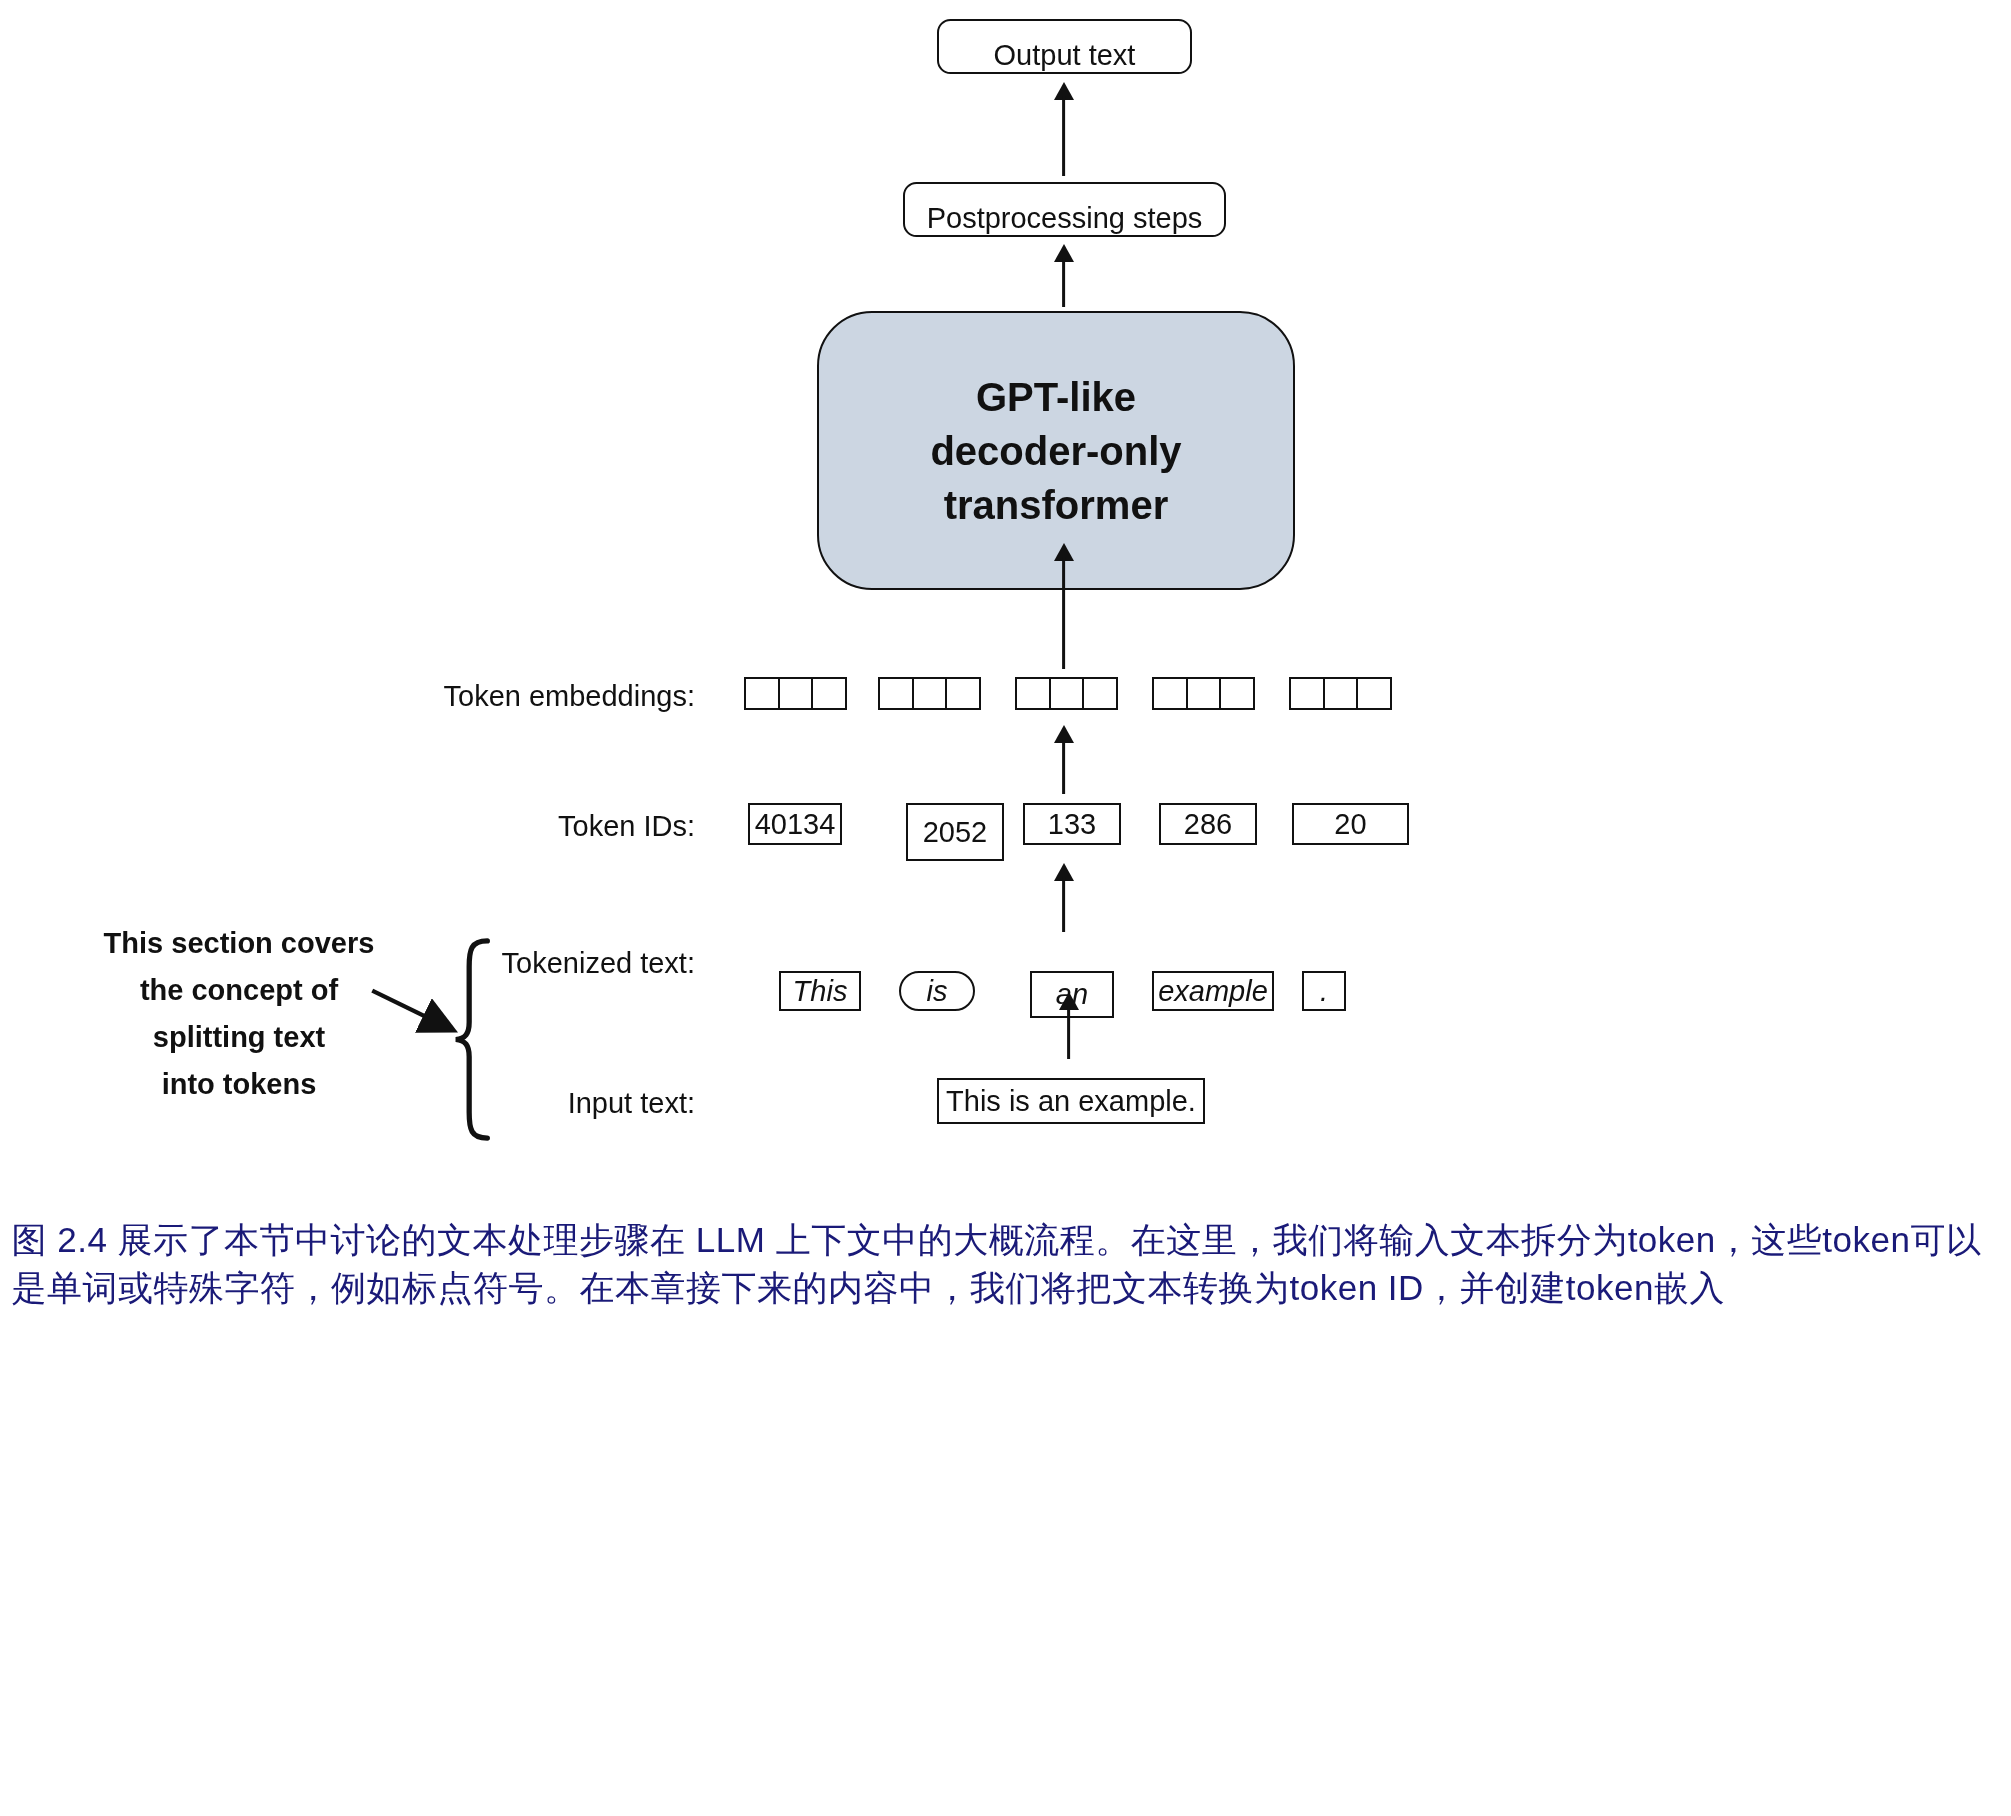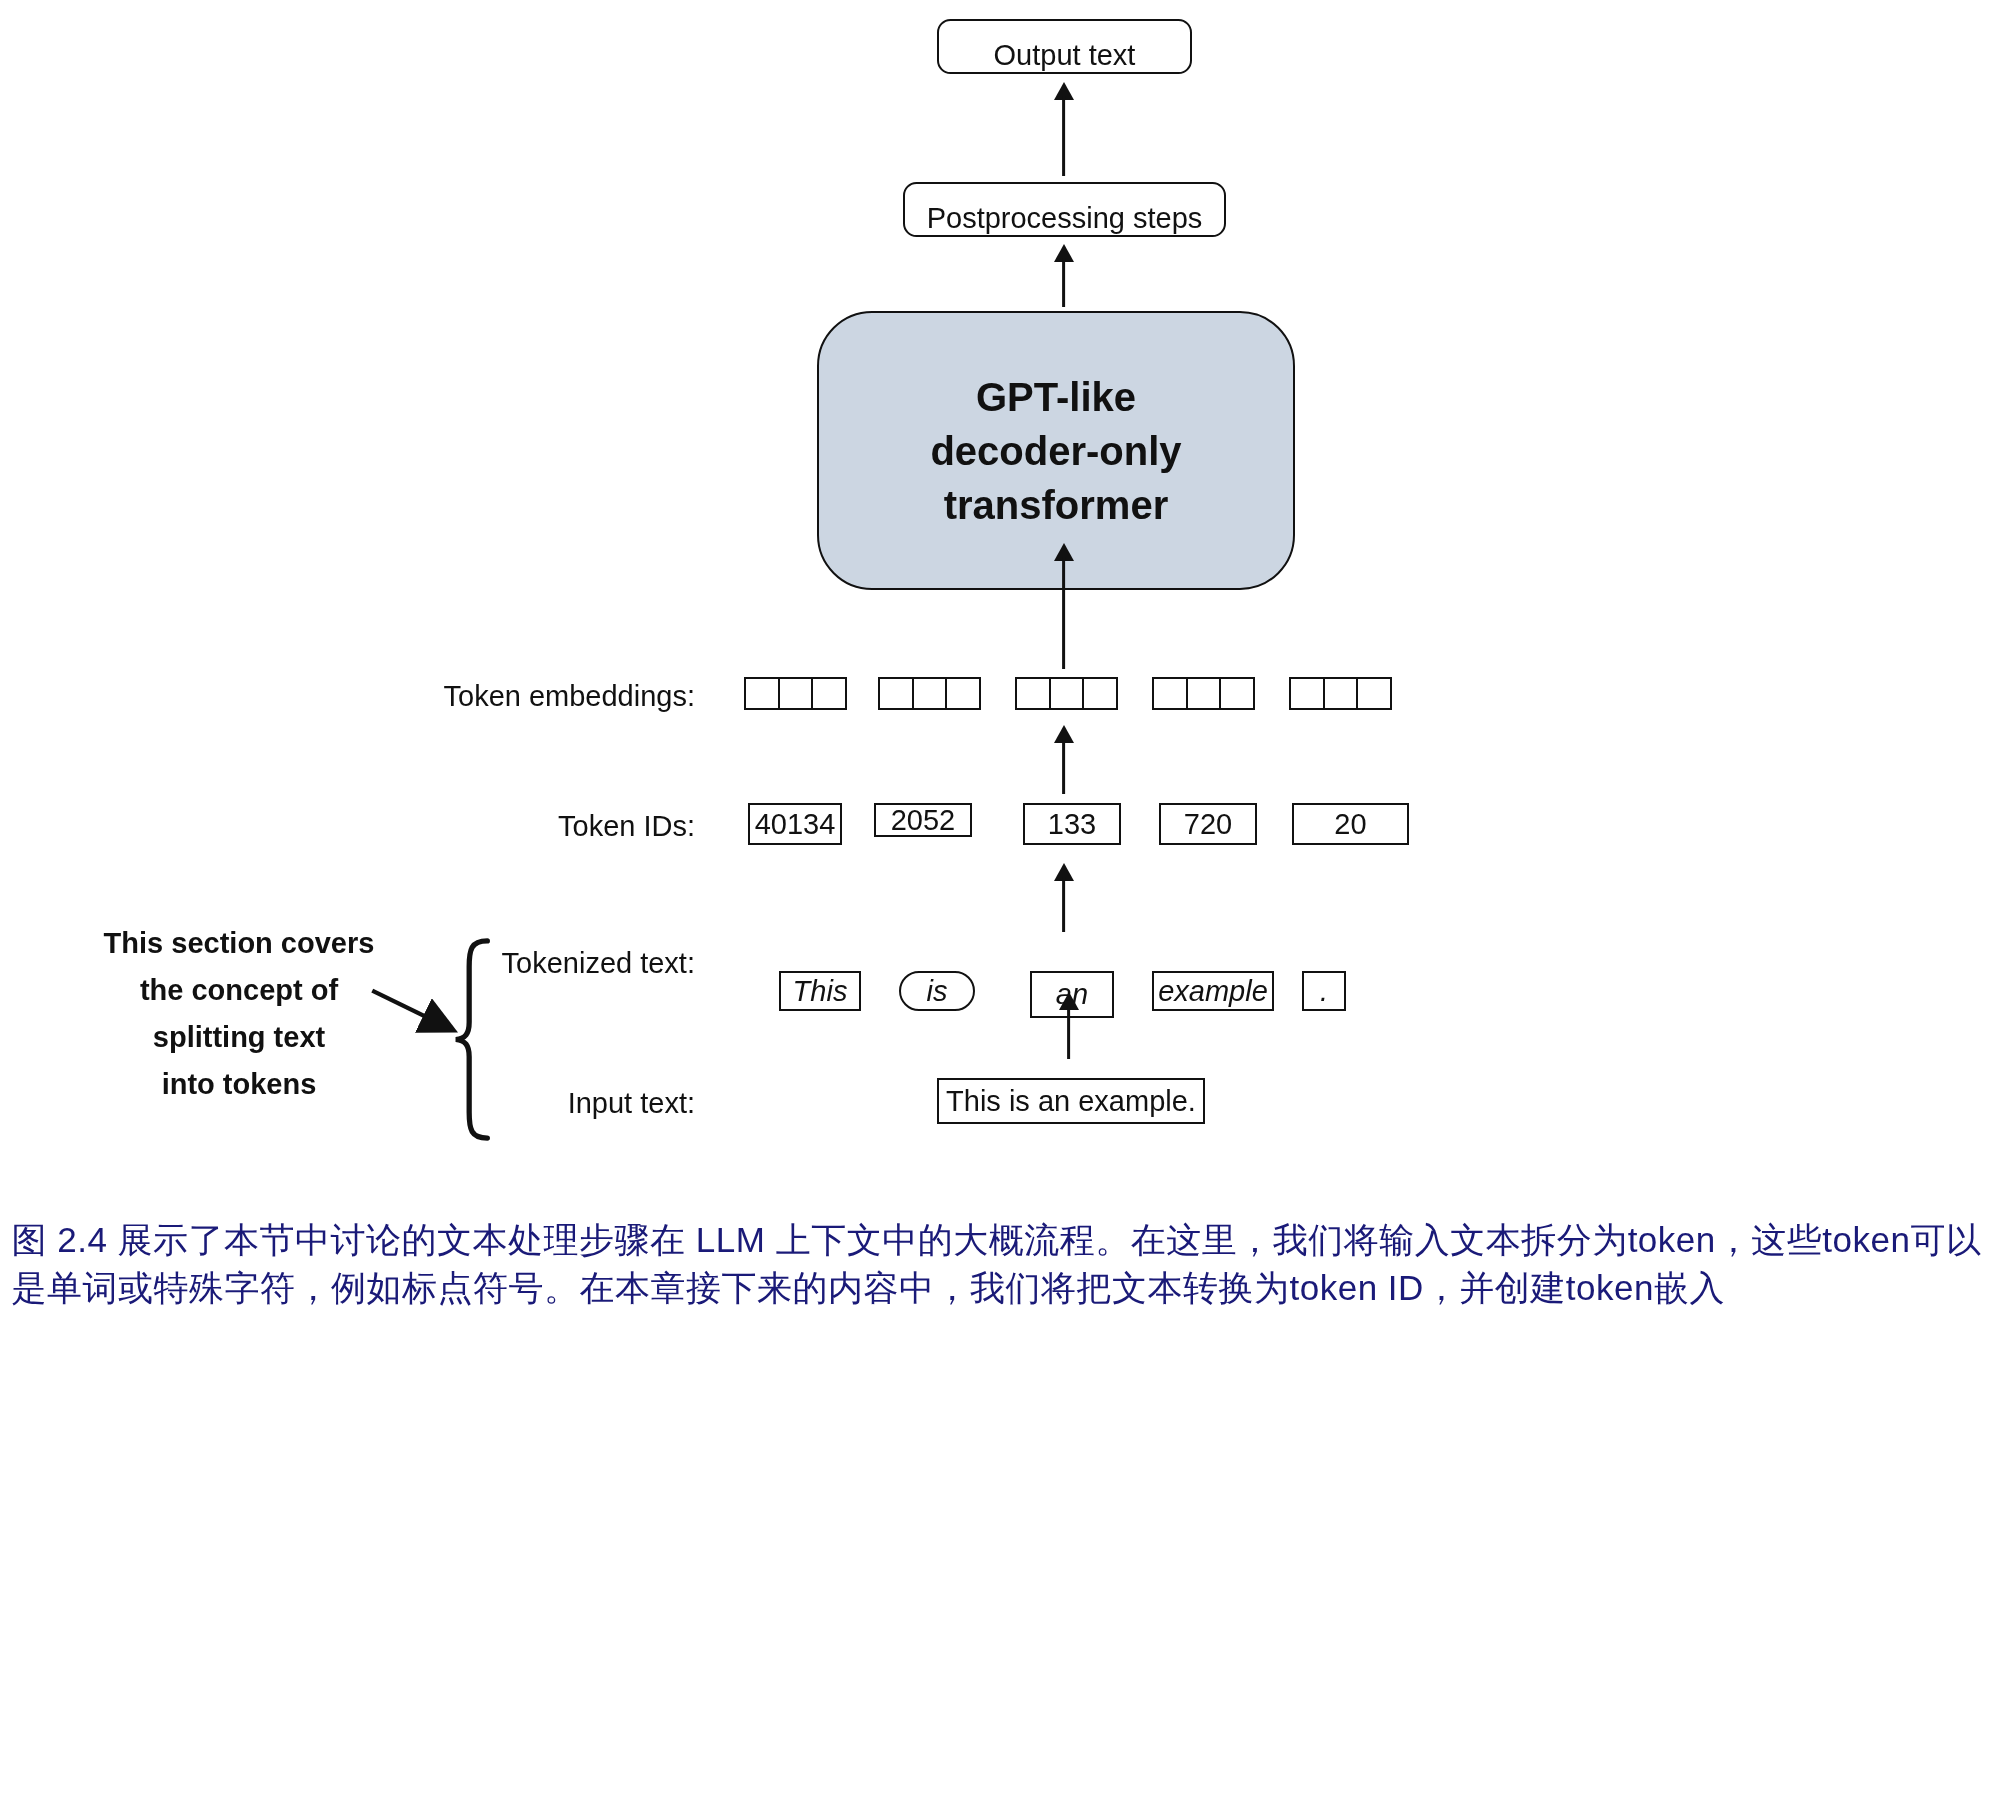--- a/index.html
+++ b/index.html
@@ -138,28 +138,28 @@
 <div class="arrow-up" style="left:1051px; top:725px; height:69px;">
   <div class="head"></div>
   <div class="shaft"></div>
 </div>
 
 <div class="row-label" style="top:809px;">Token IDs:</div>
 
 <div class="val-box" style="left:748px;  top:803px; width:94px;  height:42px;">
   <span>40134</span>
 </div>
-<div class="val-box" style="left:874px;  top:803px; width:98px; height:34px;">
+<div class="val-box" style="left:906px;  top:803px; width:98px; height:58px;">
   <span>2052</span>
 </div>
 <div class="val-box" style="left:1023px; top:803px; width:98px; height:42px;">
   <span>133</span>
 </div>
 <div class="val-box" style="left:1159px; top:803px; width:98px; height:42px;">
-  <span>720</span>
+  <span>286</span>
 </div>
 <div class="val-box" style="left:1292px; top:803px; width:117px; height:42px;">
   <span>20</span>
 </div>
 
 <div class="arrow-up" style="left:1051px; top:863px; height:69px;">
   <div class="head"></div>
   <div class="shaft"></div>
 </div>
 

